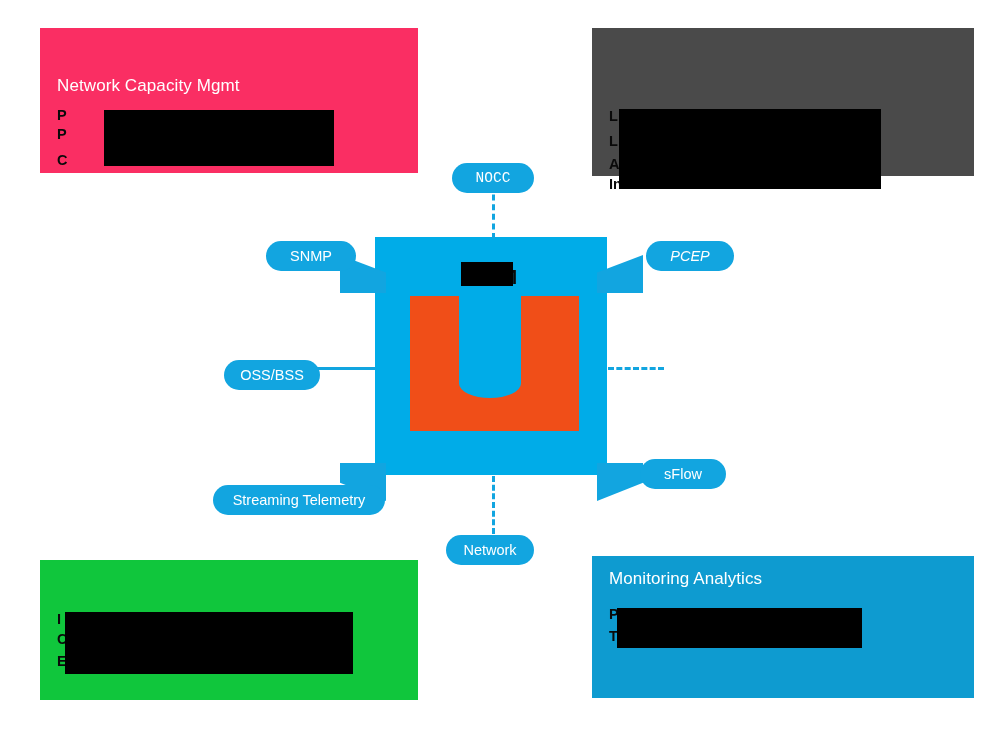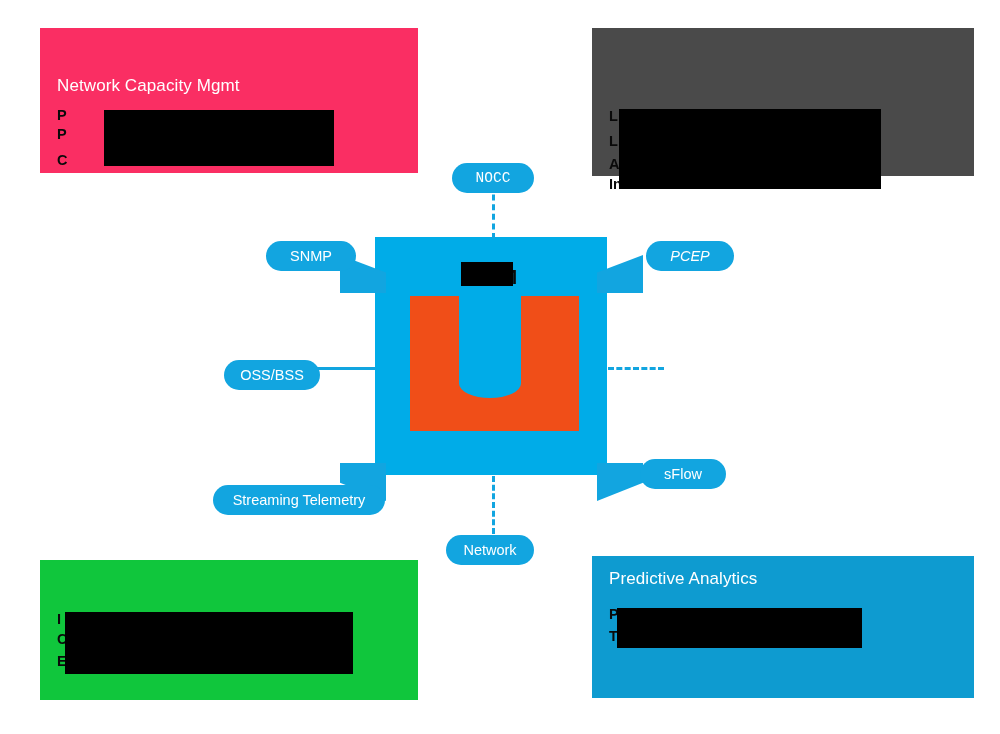--- a/index.html
+++ b/index.html
@@ -127,21 +127,21 @@
   </div>
 
   <div class="panel" style="left:40px; top:560px; width:378px; height:140px; background:#10C63C;">
     <div class="panel-body" style="top:50px;">I</div>
     <div class="panel-body" style="top:70px;">C&nbsp;&nbsp;&nbsp;&nbsp;&nbsp;&nbsp;&nbsp;&nbsp;&nbsp;&nbsp;&nbsp;&nbsp;&nbsp;&nbsp;&nbsp;&nbsp;&nbsp;&nbsp;&nbsp;&nbsp;&nbsp;&nbsp;&nbsp;&nbsp;&nbsp;&nbsp;&nbsp;&nbsp;&nbsp;&nbsp;&nbsp;&nbsp;&nbsp;&nbsp;&nbsp;&nbsp;&nbsp;&nbsp;&nbsp;&nbsp;&nbsp;&nbsp;&nbsp;&nbsp;&nbsp;&nbsp;&nbsp;n,</div>
     <div class="panel-body" style="top:92px;">E</div>
     <div class="redact" style="left:25px; top:52px; width:288px; height:62px;"></div>
   </div>
 
   <div class="panel" style="left:592px; top:556px; width:382px; height:142px; background:#0E9BD0;">
-    <div class="panel-title" style="top:13px;">Predictive Analytics</div>
+    <div class="panel-title" style="top:13px;">Monitoring Analytics</div>
     <div class="panel-body" style="top:49px;">P</div>
     <div class="panel-body" style="top:71px;">Tr&nbsp;&nbsp;&nbsp;&nbsp;&nbsp;&nbsp;&nbsp;&nbsp;&nbsp;&nbsp;&nbsp;&nbsp;&nbsp;&nbsp;&nbsp;&nbsp;&nbsp;&nbsp;&nbsp;&nbsp;&nbsp;&nbsp;&nbsp;&nbsp;&nbsp;&nbsp;&nbsp;&nbsp;&nbsp;&nbsp;&nbsp;&nbsp;&nbsp;&nbsp;&nbsp;&nbsp;&nbsp;&nbsp;&nbsp;&nbsp;&nbsp;&nbsp;&nbsp;&nbsp;n</div>
     <div class="redact" style="left:25px; top:52px; width:245px; height:40px;"></div>
   </div>
 
   <div class="core-square" style="left:375px; top:237px; width:232px; height:238px;"></div>
 
   <div class="orange-block" style="left:410px; top:296px; width:169px; height:135px;"></div>
   <div class="u-cut-round" style="left:459px; top:283px; width:62px; height:115px;"></div>
   <div class="u-cut" style="left:459px; top:283px; width:62px; height:40px;"></div>

